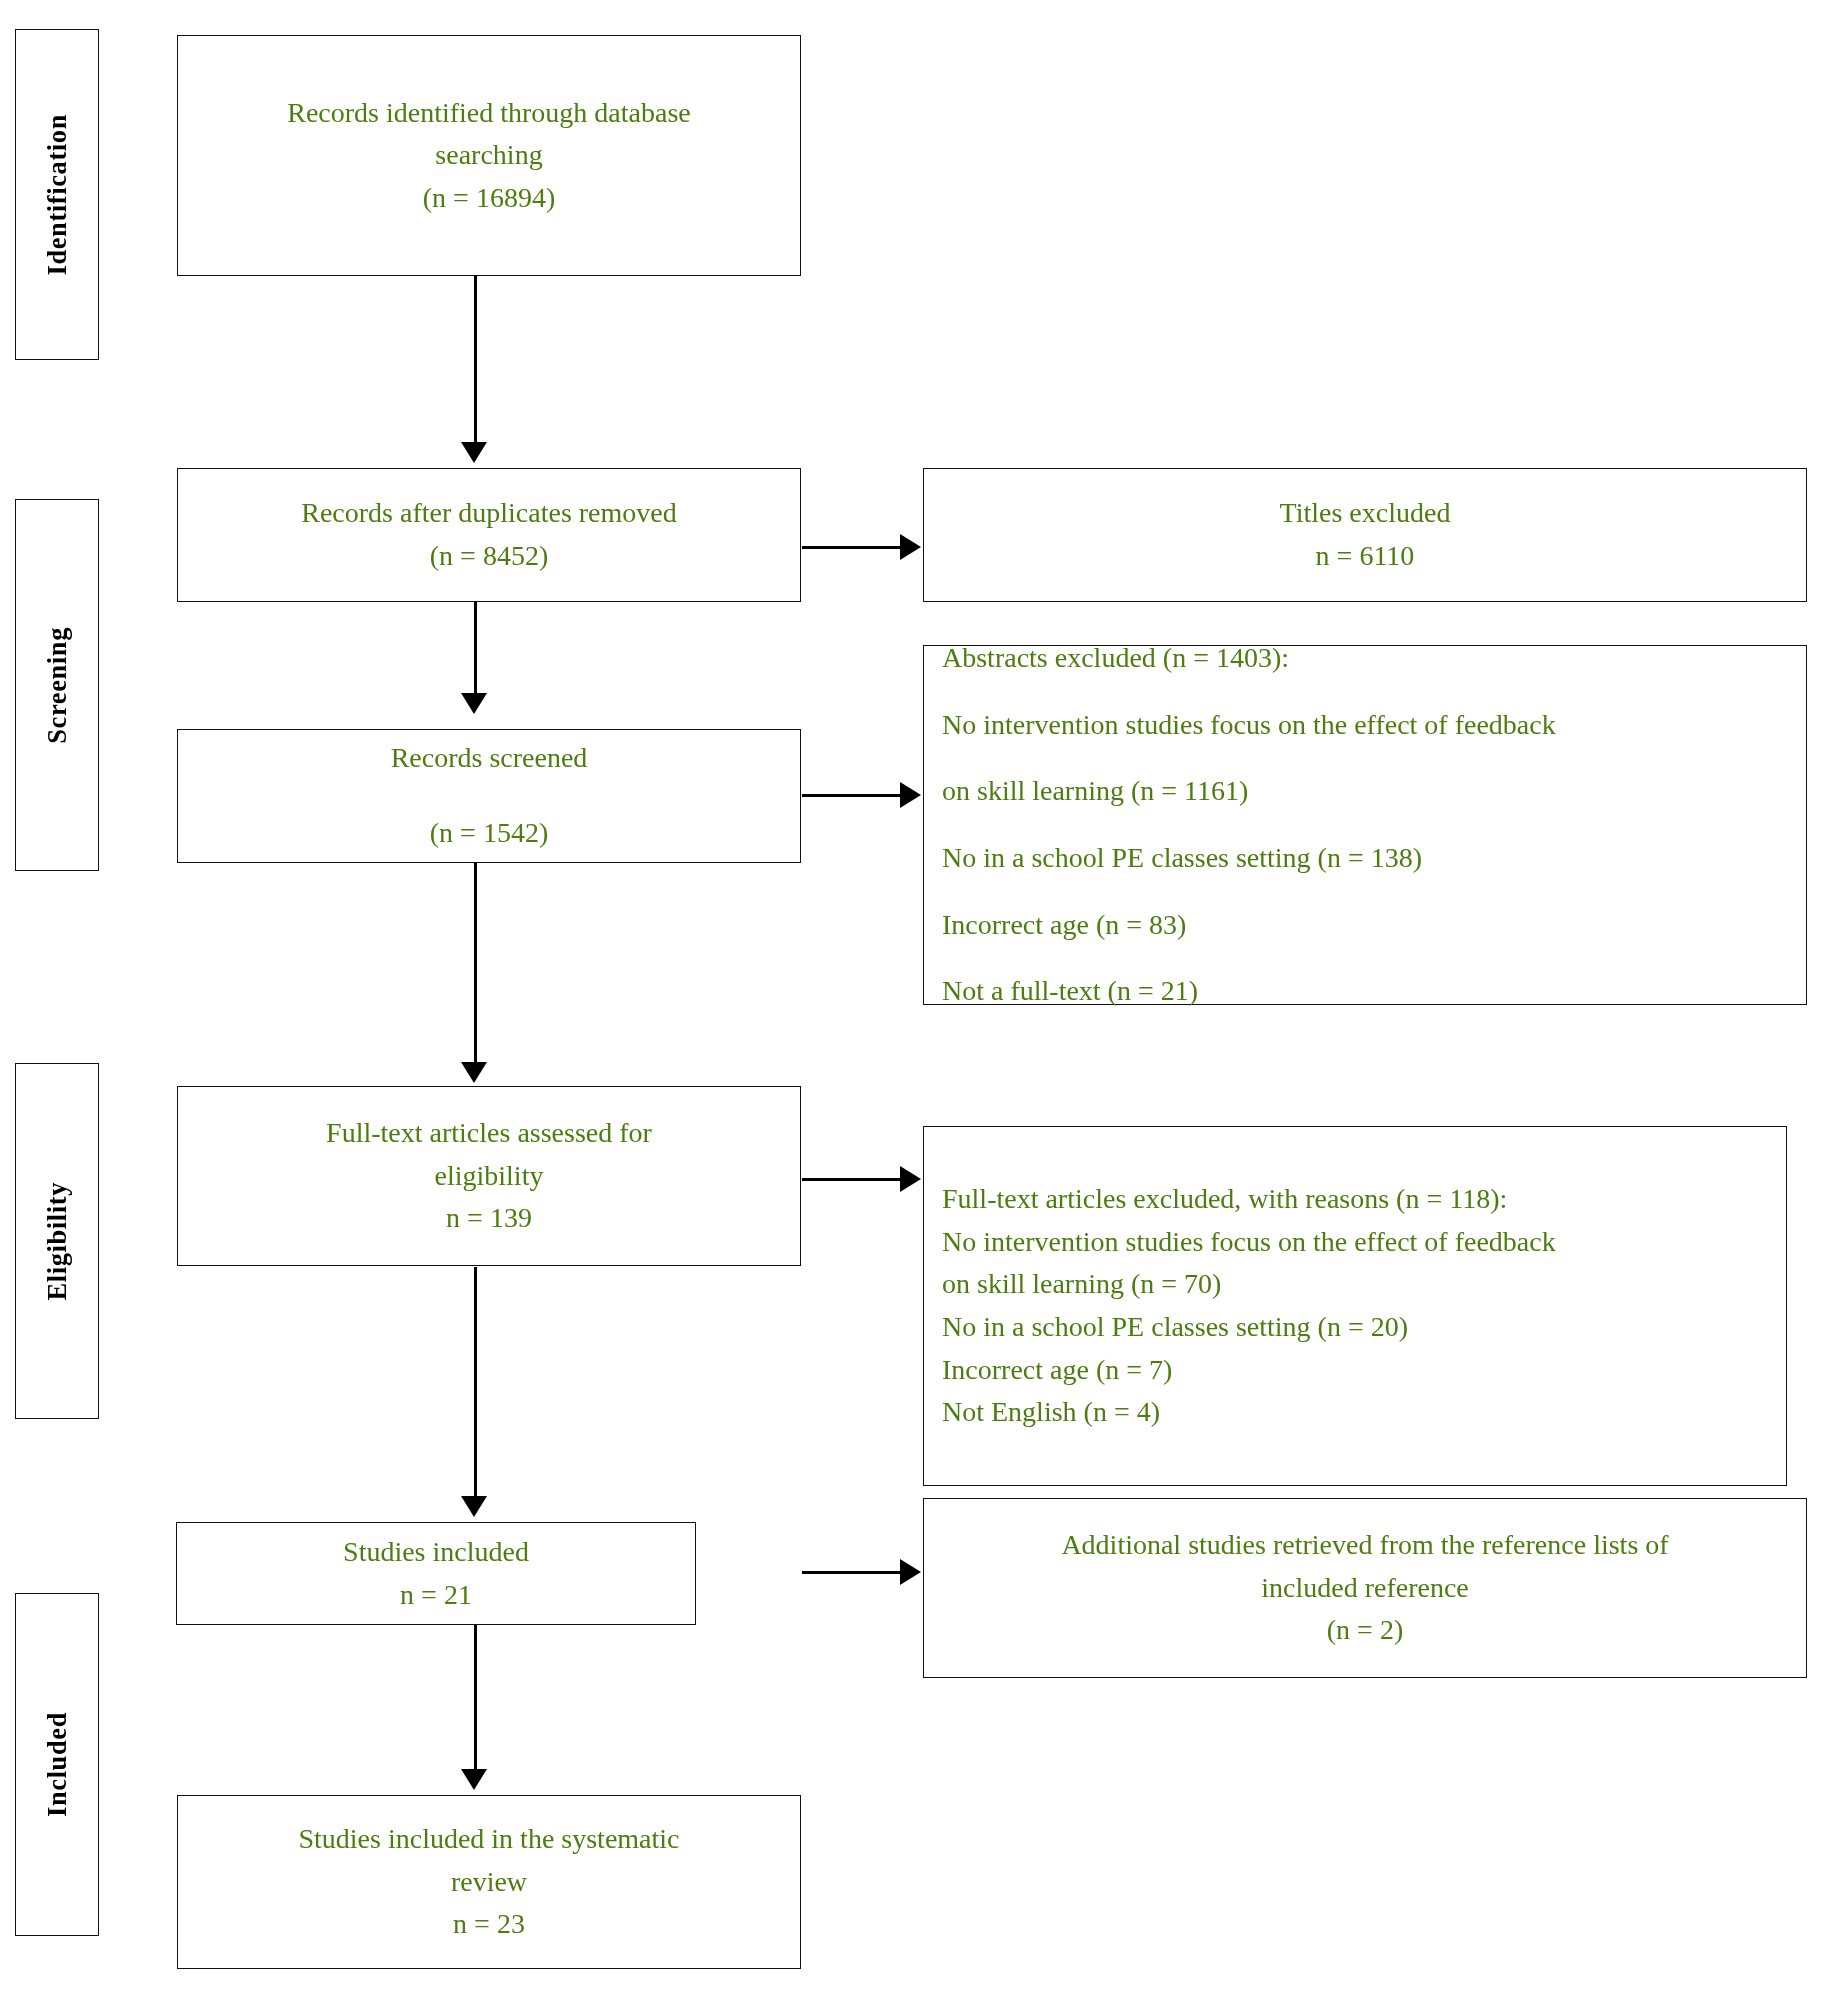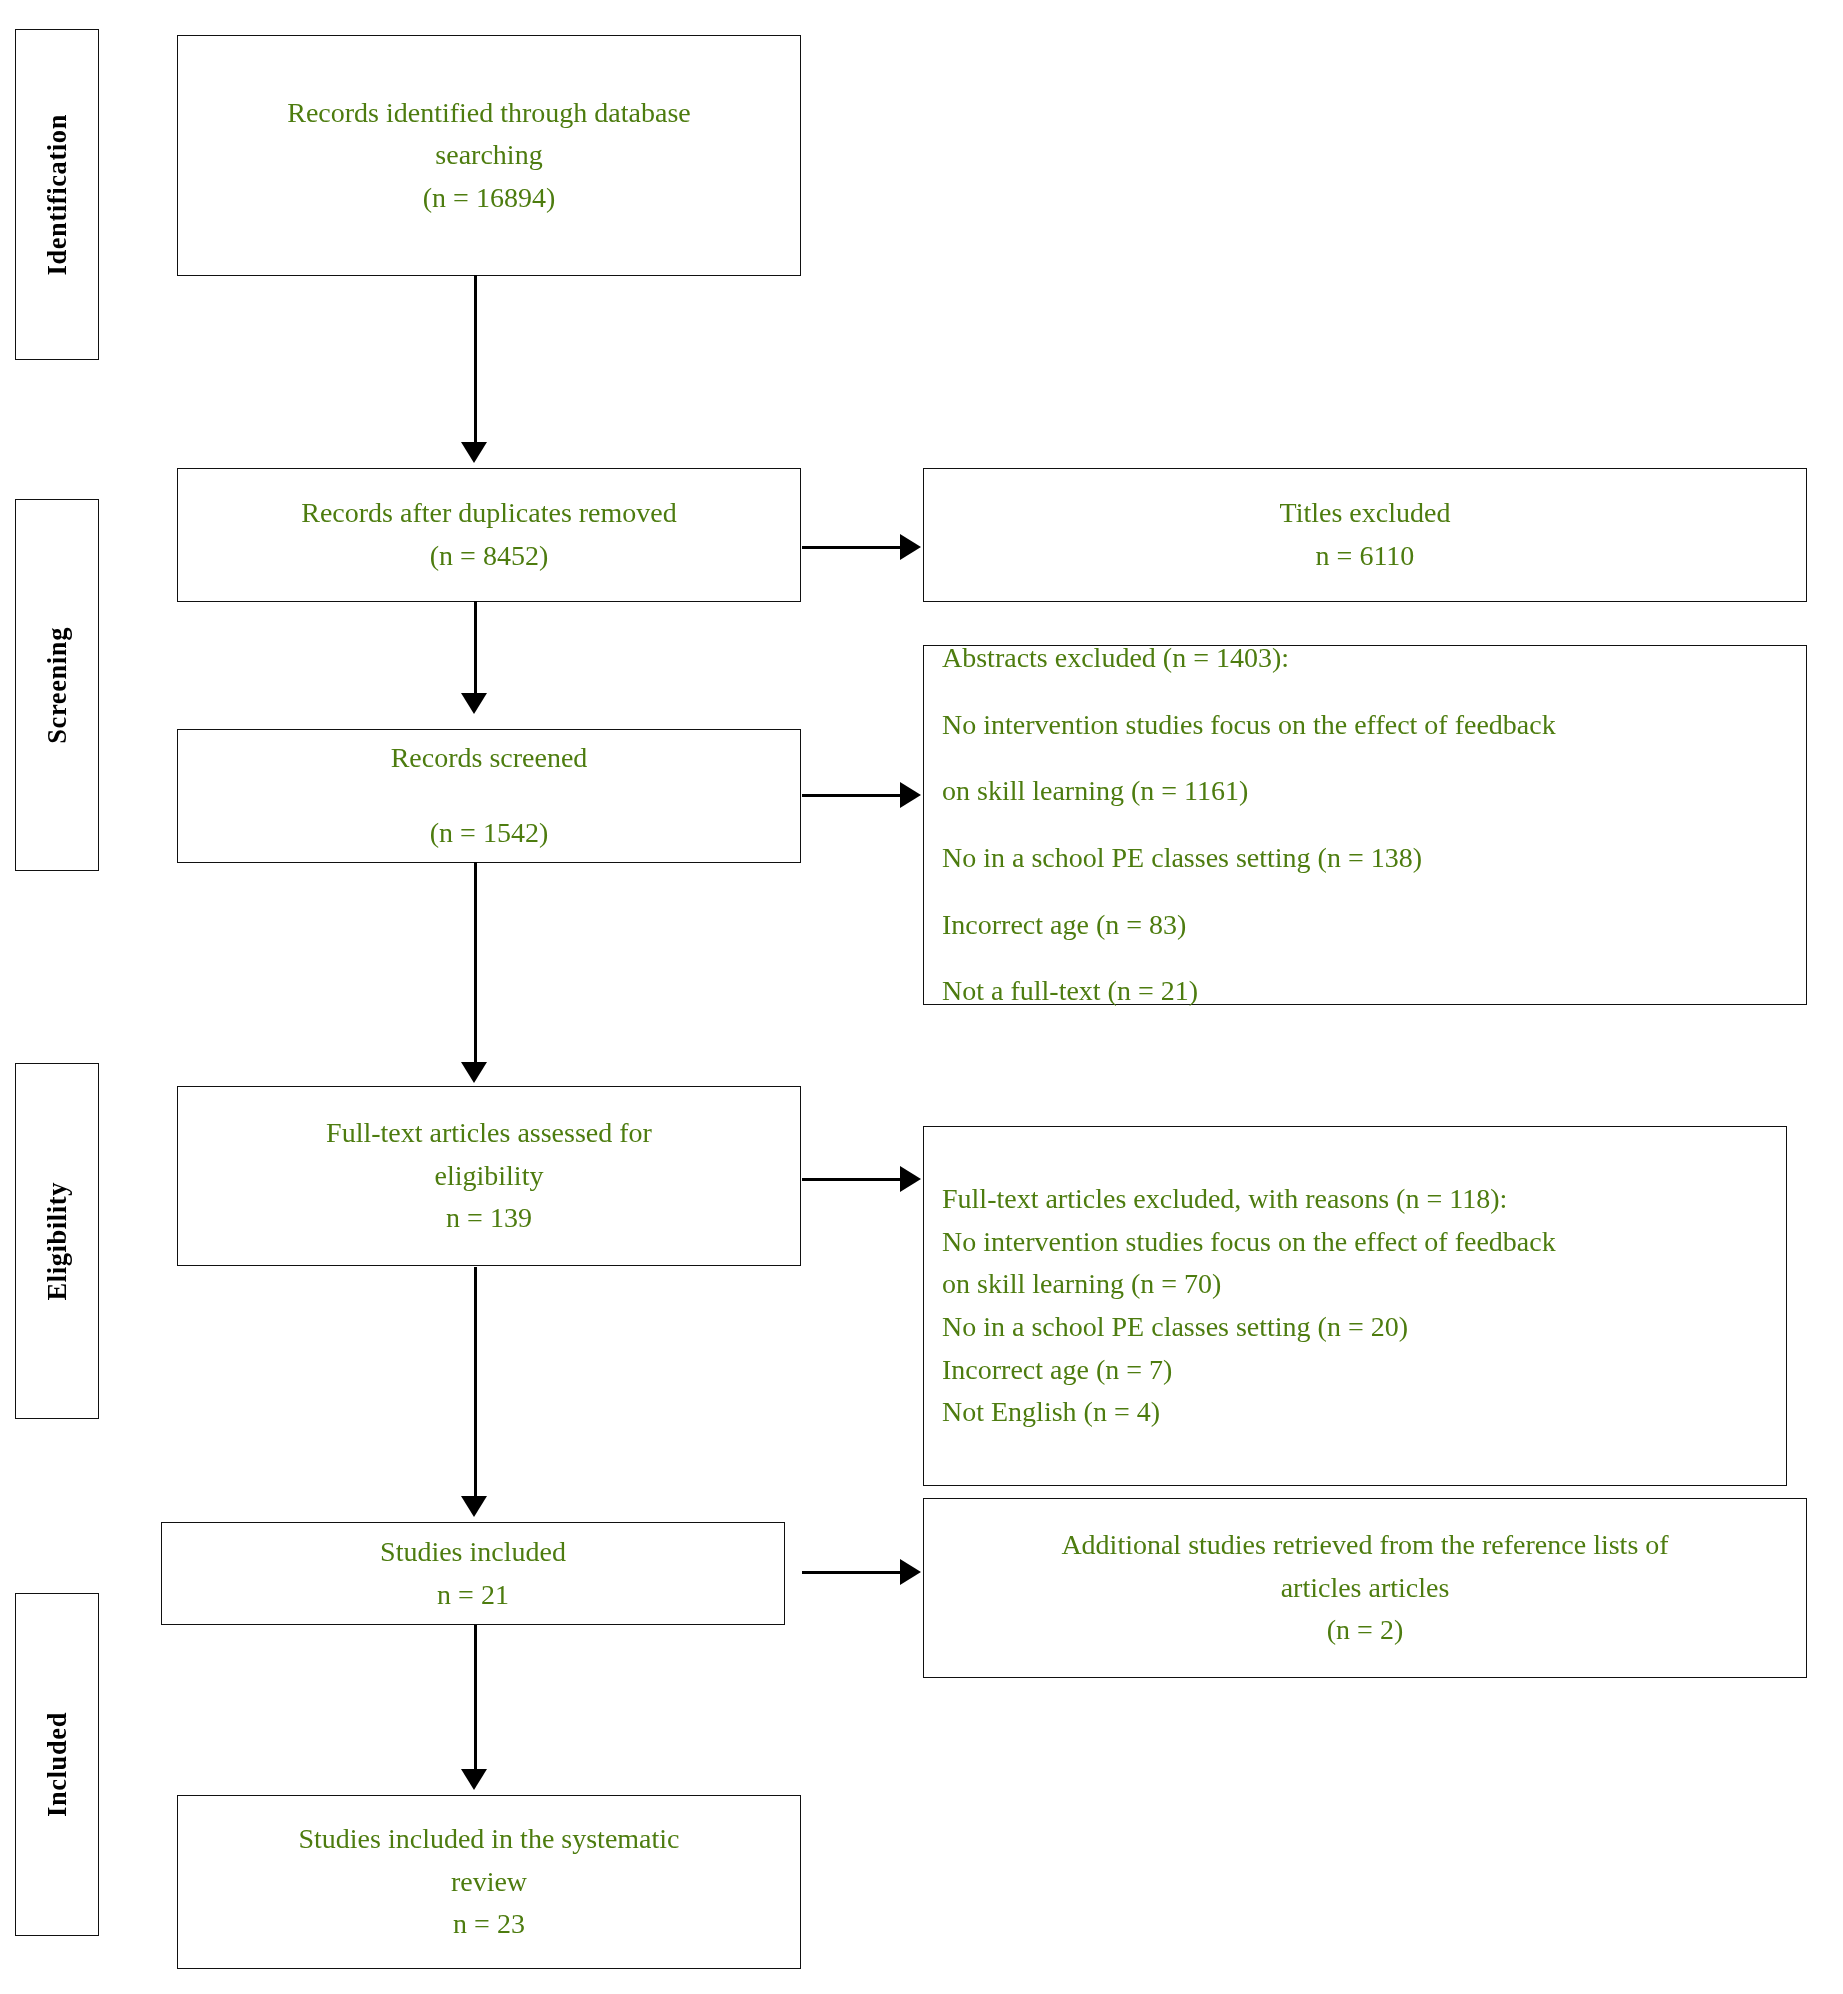--- a/index.html
+++ b/index.html
@@ -167,31 +167,31 @@
     <span class="line">No intervention studies focus on the effect of feedback</span>
     <span class="line">on skill learning (n = 70)</span>
     <span class="line">No in a school PE classes setting (n = 20)</span>
     <span class="line">Incorrect age (n = 7)</span>
     <span class="line">Not English (n = 4)</span>
   </div>
 
   <div class="v-line" style="left:474px; top:1267px; height:235px;"></div>
   <div class="v-arrowhead" style="left:461px; top:1496px;"></div>
 
-  <div class="box centered" style="left:161px; top:1522px; width:624px; height:103px;">
+  <div class="box centered" style="left:176px; top:1522px; width:520px; height:103px;">
     <span class="line">Studies included</span>
     <span class="line">n = 21</span>
   </div>
 
   <div class="h-line" style="left:802px; top:1571px; width:101px;"></div>
   <div class="h-arrowhead" style="left:900px; top:1559px;"></div>
 
   <div class="box centered" style="left:923px; top:1498px; width:884px; height:180px;">
     <span class="line">Additional studies retrieved from the reference lists of</span>
-    <span class="line">articles articles</span>
+    <span class="line">included reference</span>
     <span class="line">(n = 2)</span>
   </div>
 
   <div class="v-line" style="left:474px; top:1625px; height:149px;"></div>
   <div class="v-arrowhead" style="left:461px; top:1769px;"></div>
 
   <div class="box centered" style="left:177px; top:1795px; width:624px; height:174px;">
     <span class="line">Studies included in the systematic</span>
     <span class="line">review</span>
     <span class="line">n = 23</span>

